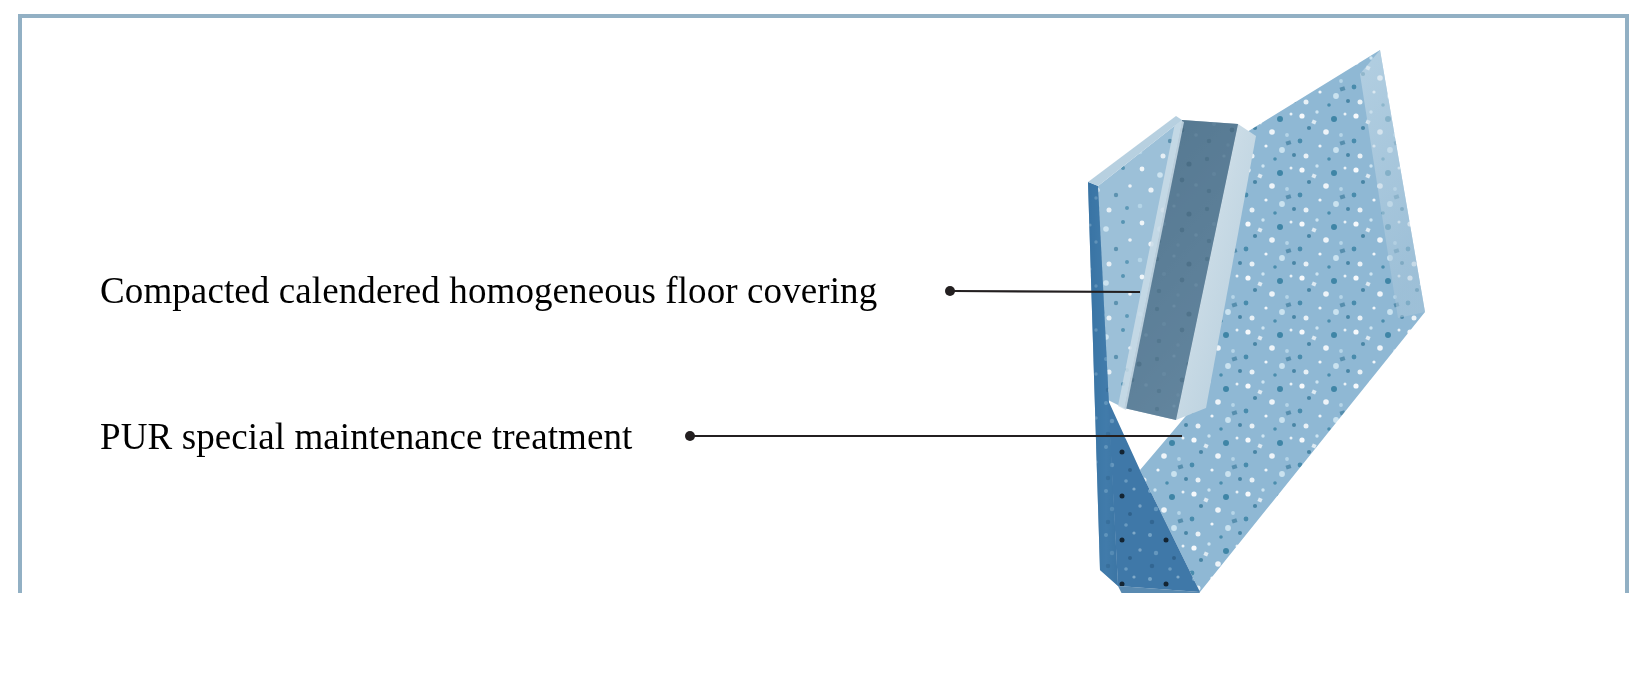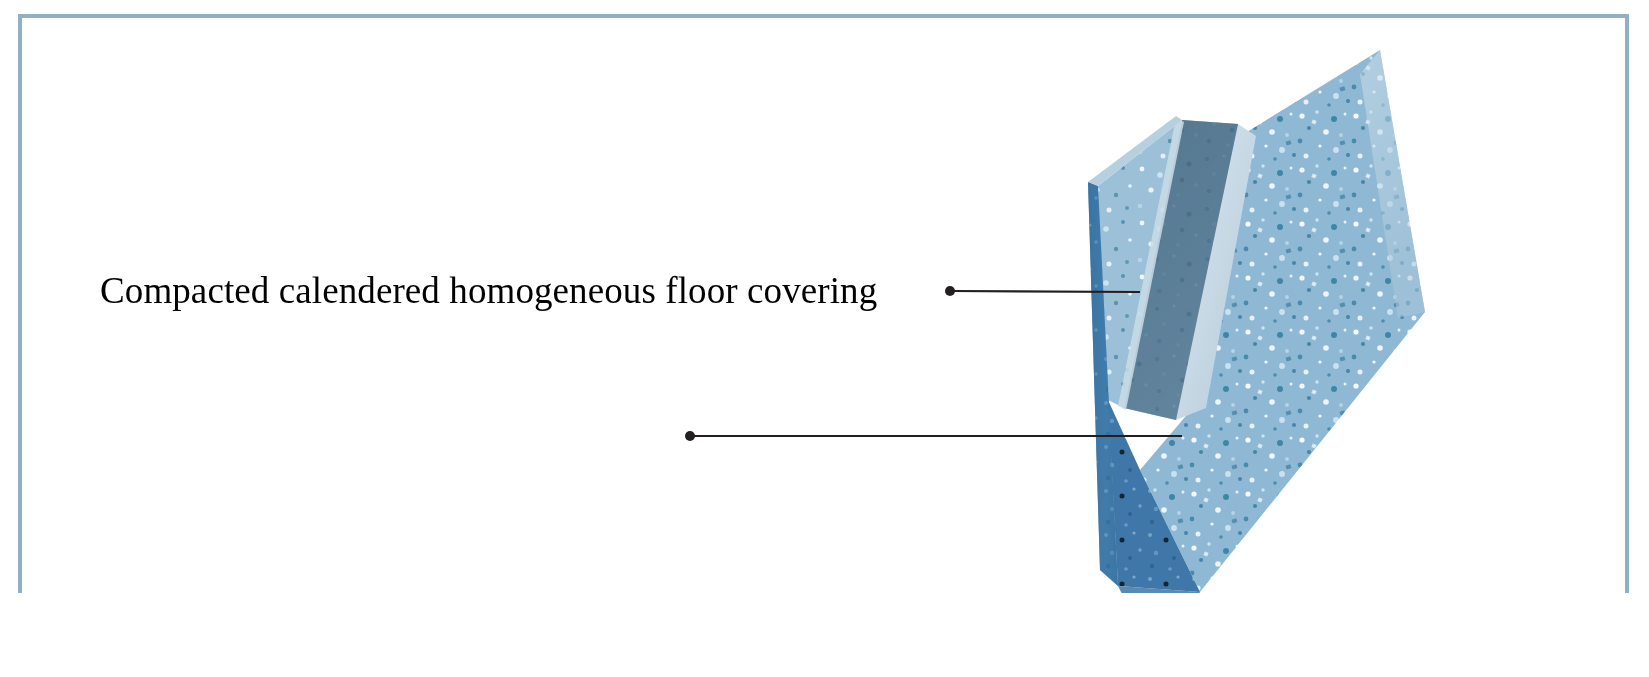--- a/index.html
+++ b/index.html
@@ -54,20 +54,21 @@
 </style>
 </head>
 <body>
 
 <div id="page">
 
   <div id="frame-border"></div>
 
   <div class="callout-label" id="label-top">Compacted calendered homogeneous floor covering</div>
 
+  <div class="callout-label" id="label-bottom">PUR special maintenance treatment</div>
 
   <svg id="artwork" viewBox="0 0 1649 677">
     <defs>
 
       <pattern id="speckleTop" width="54" height="54" patternUnits="userSpaceOnUse">
         <rect width="54" height="54" fill="#8fb8d4"></rect>
         <circle cx="6" cy="8" r="2.6" fill="#ffffff" opacity=".92"></circle>
         <circle cx="21" cy="4" r="1.7" fill="#d8ecf6" opacity=".85"></circle>
         <circle cx="38" cy="11" r="3.0" fill="#1d6f93" opacity=".70"></circle>
         <circle cx="49" cy="6" r="1.5" fill="#ffffff" opacity=".80"></circle>

